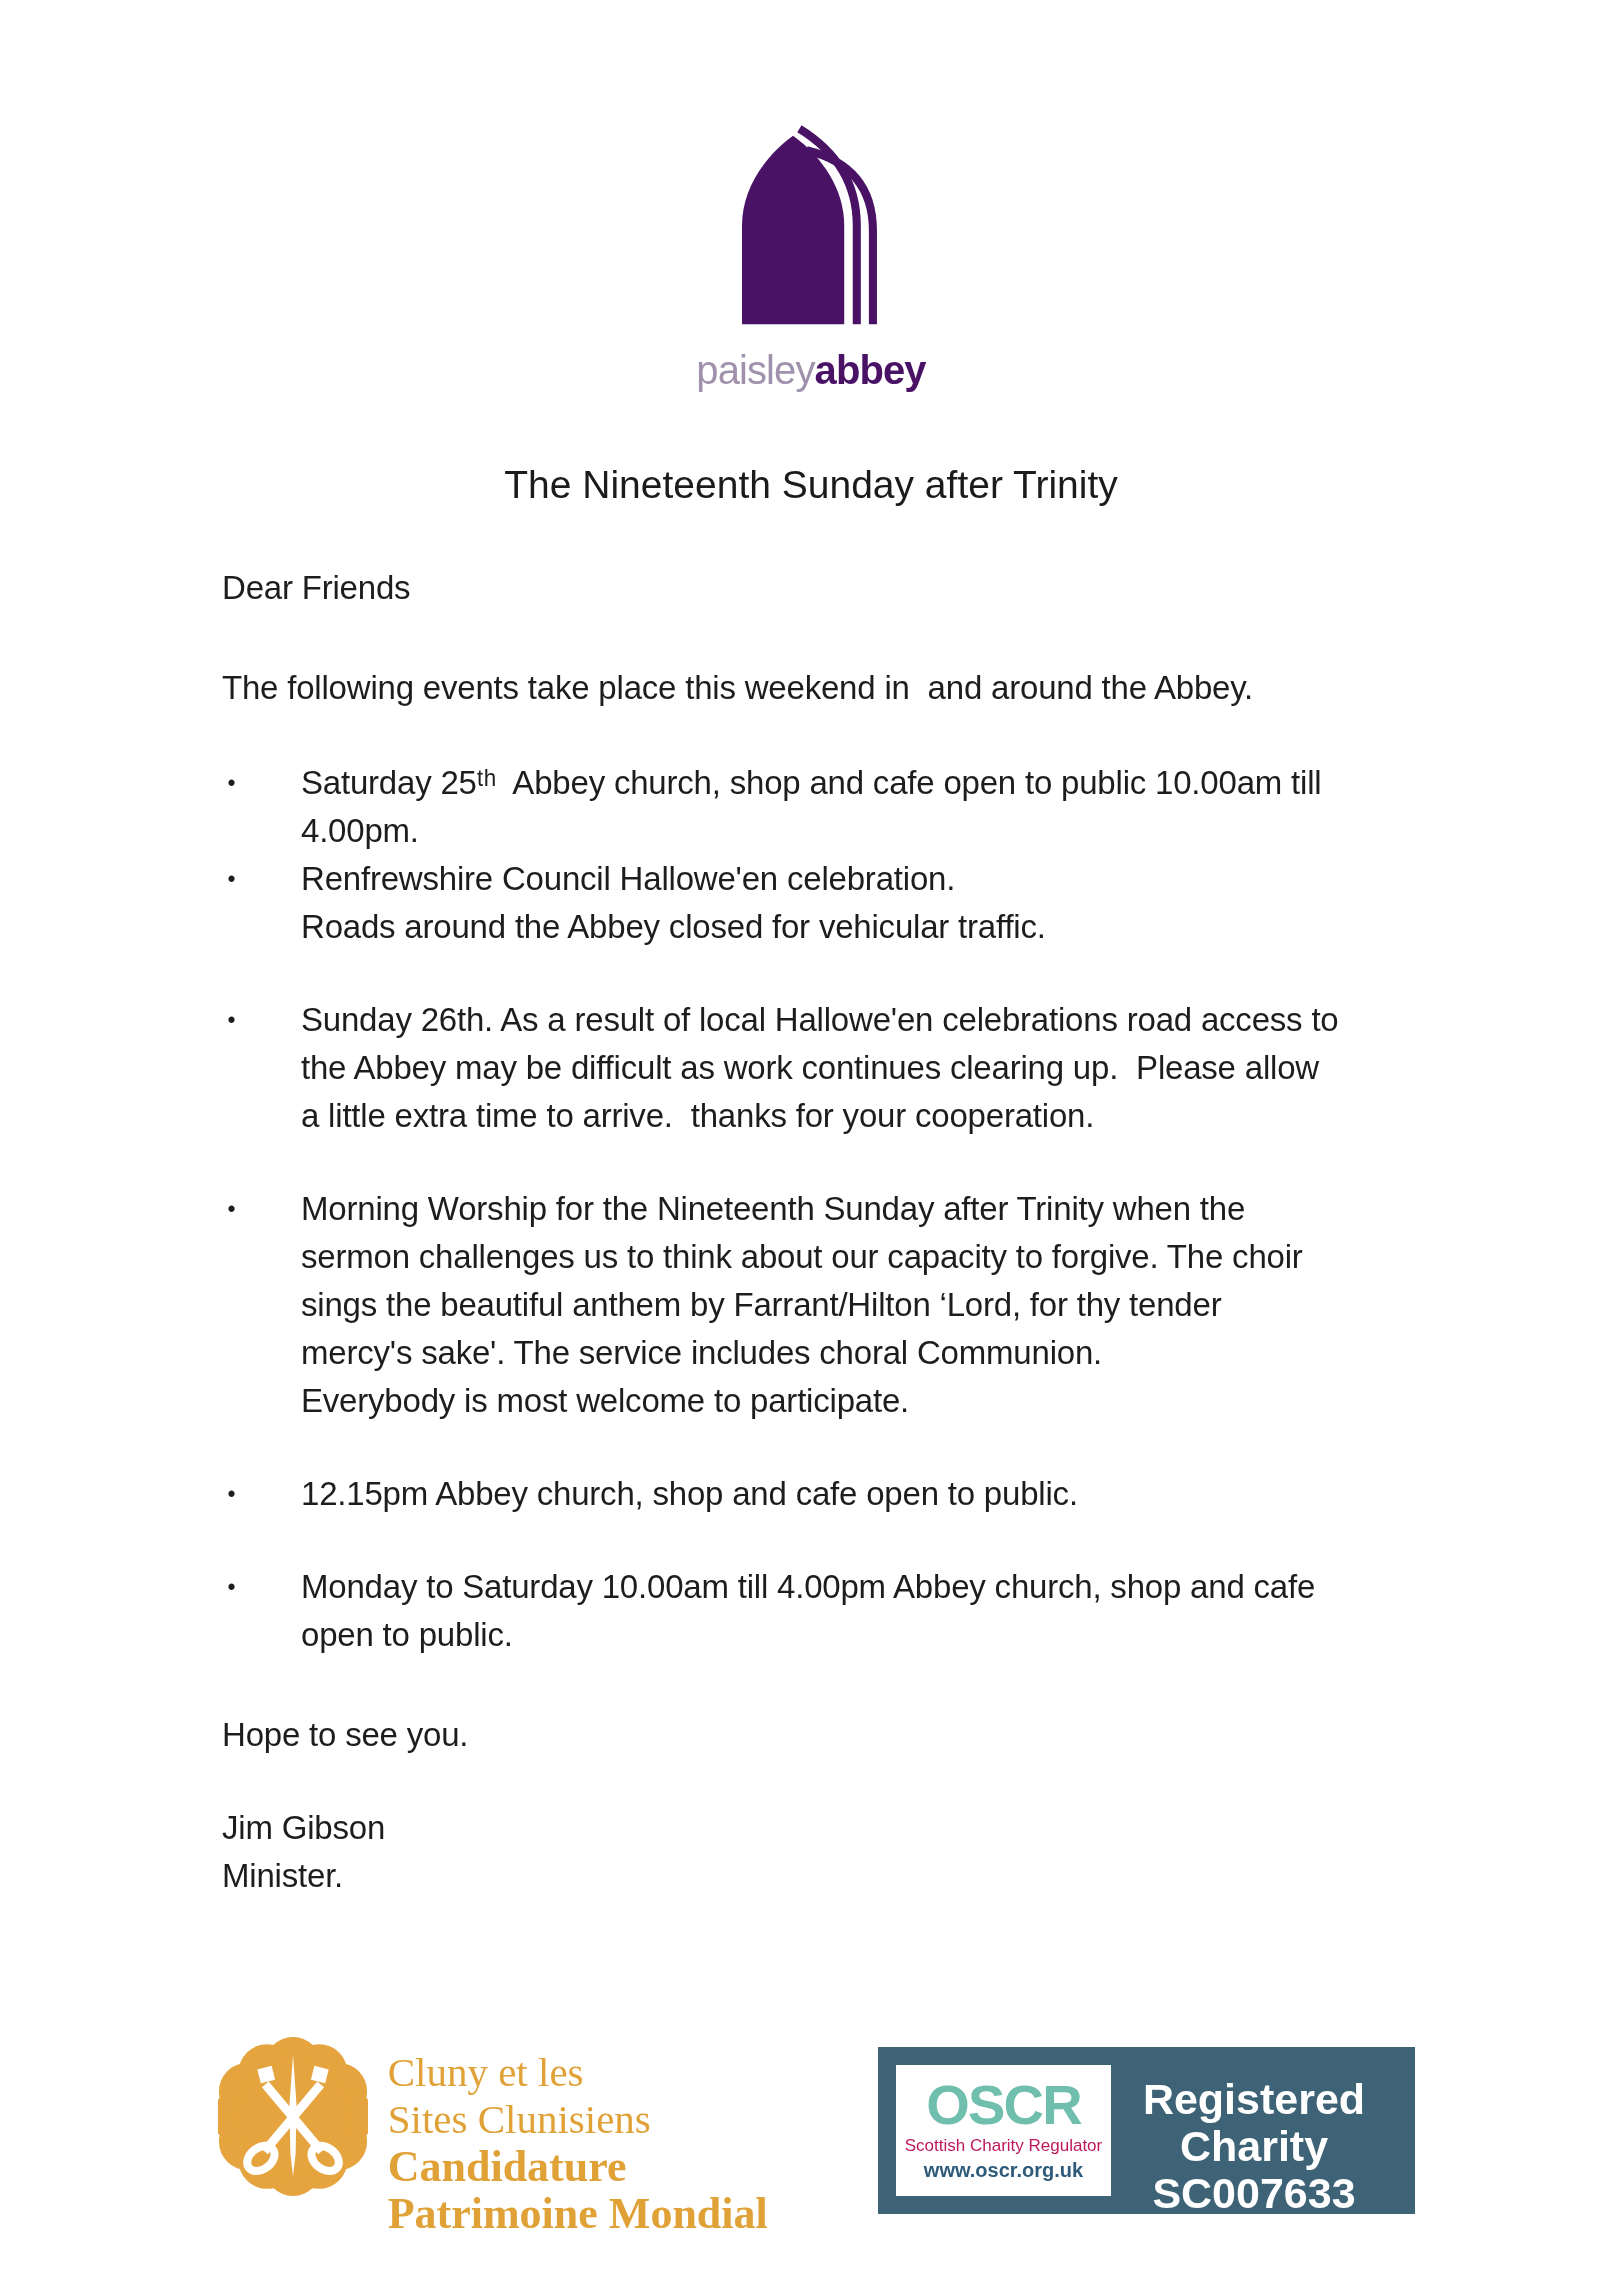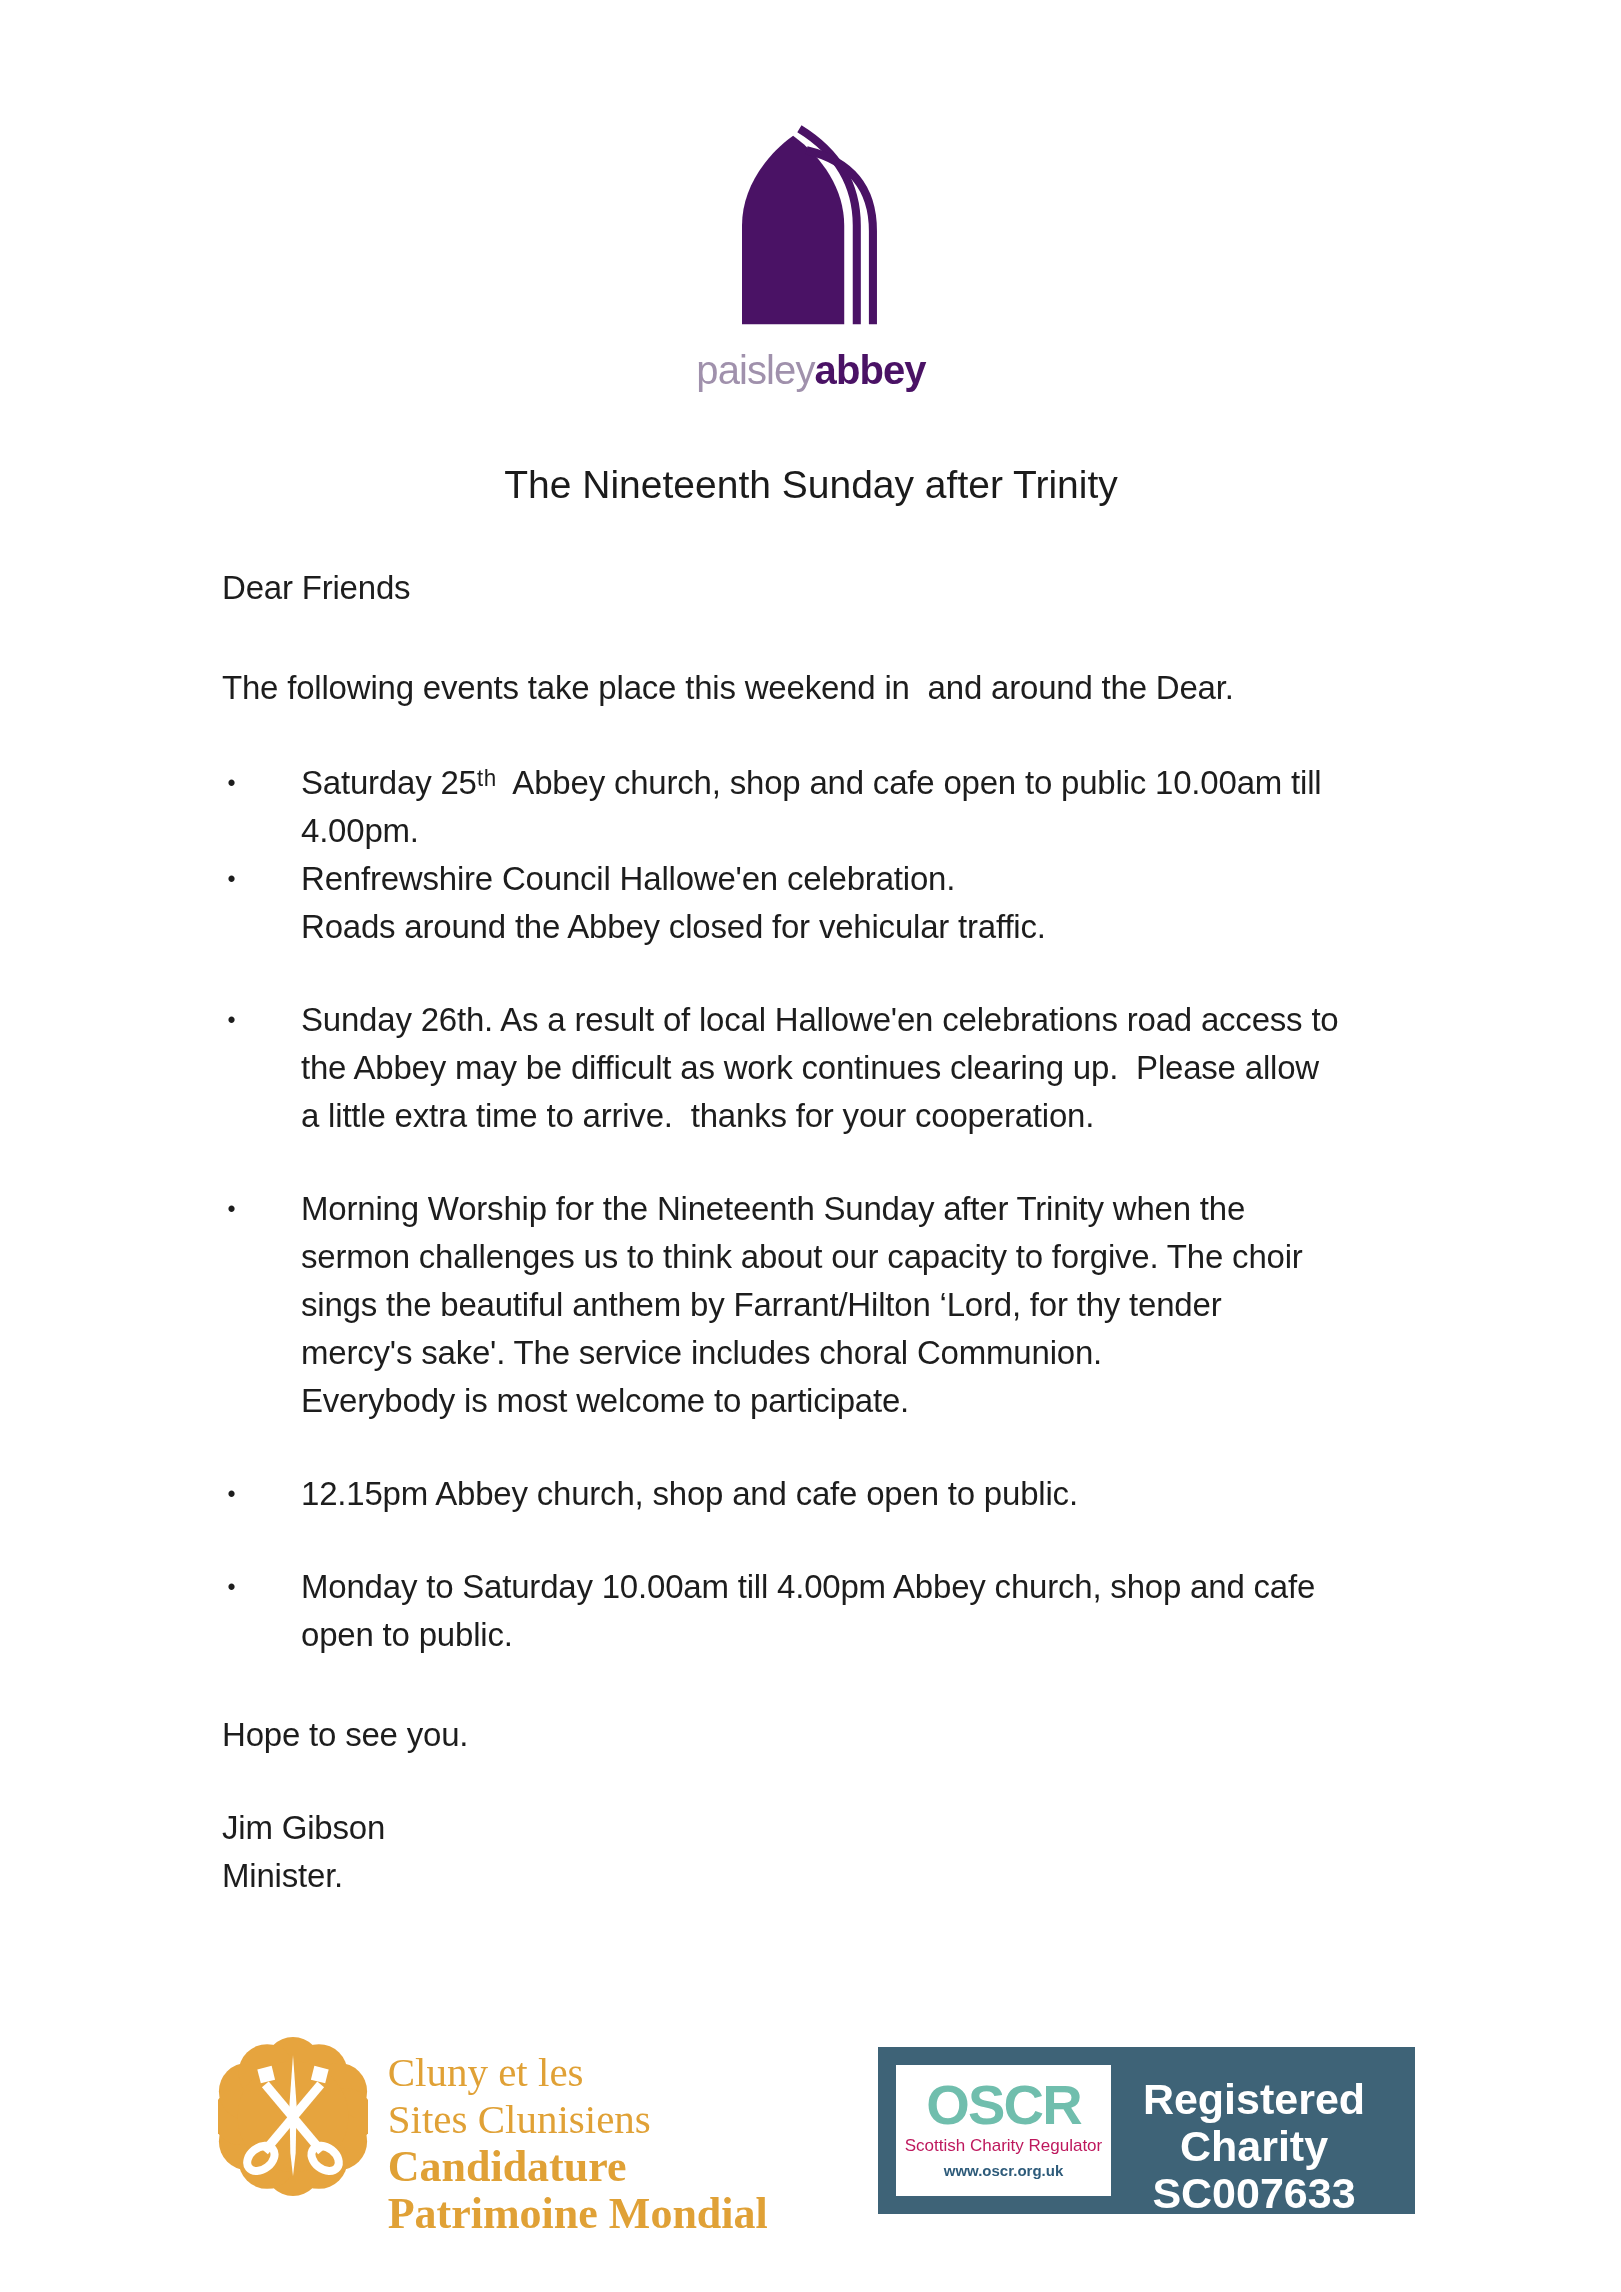--- a/index.html
+++ b/index.html
@@ -76,21 +76,21 @@
     display:flex;flex-direction:column;align-items:center;justify-content:center;
     box-sizing:border-box;padding:3.6px 5.4px;
   }
   .oscr-acronym{
     color:#70bead;font-weight:700;font-size:56px;line-height:56px;letter-spacing:-1.8px;
   }
   .oscr-sub{
     color:#be185d;font-size:17px;line-height:21.5px;margin-top:1.8px;white-space:nowrap;
   }
   .oscr-web{
-    color:#2e5b7a;font-weight:700;font-size:15px;line-height:27px;margin-top:0;white-space:nowrap;
+    color:#2e5b7a;font-weight:700;font-size:20px;line-height:27px;margin-top:0;white-space:nowrap;
   }
   .oscr-reg{
     flex:1;display:flex;align-items:center;justify-content:center;
     color:#ffffff;font-weight:700;font-size:43px;line-height:47px;
     text-align:center;white-space:pre-line;margin-top:32px;
   }
 </style>
 </head>
 <body>
 
@@ -104,21 +104,21 @@
     </svg>
     <div class="wordmark">
       <span class="light">paisley</span><span class="bold">abbey</span>
     </div>
   </div>
 
   <div class="doc-title">The Nineteenth Sunday after Trinity</div>
 
   <div class="body-col">
     <div class="para">Dear Friends</div>
-    <div class="para mt">The following events take place this weekend in  and around the Dear.</div>
+    <div class="para mt">The following events take place this weekend in  and around the Abbey.</div>
 
     <div class="list">
       <div class="bullet-row">
         <span class="bullet-dot">•</span>
         <span class="bullet-text">Saturday 25ᵗʰ  Abbey church, shop and cafe open to public 10.00am till
 4.00pm.</span>
       </div>
       <div class="bullet-row">
         <span class="bullet-dot">•</span>
         <span class="bullet-text">Renfrewshire Council Hallowe'en celebration.

